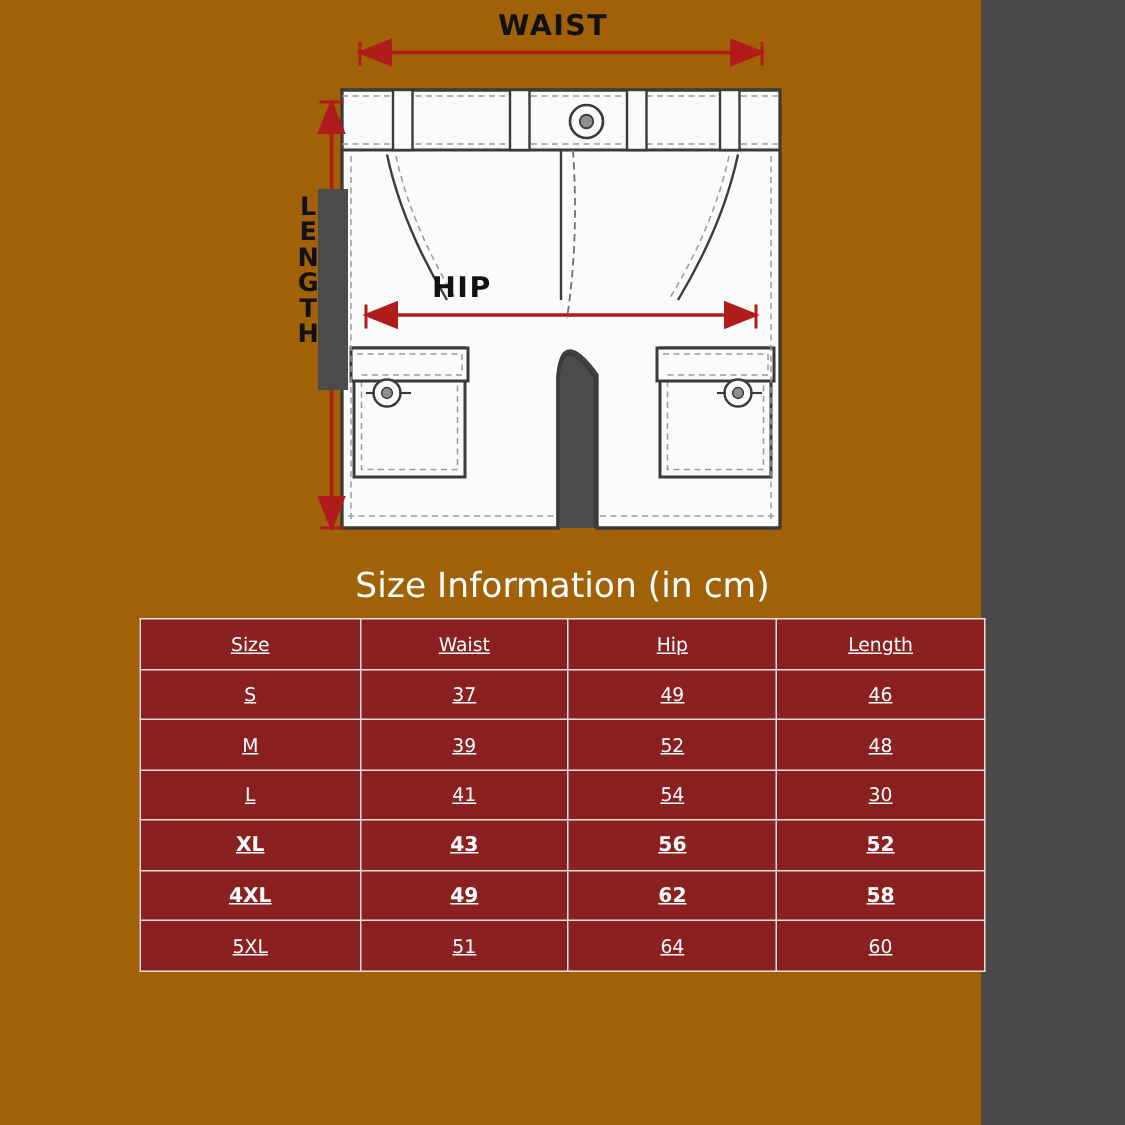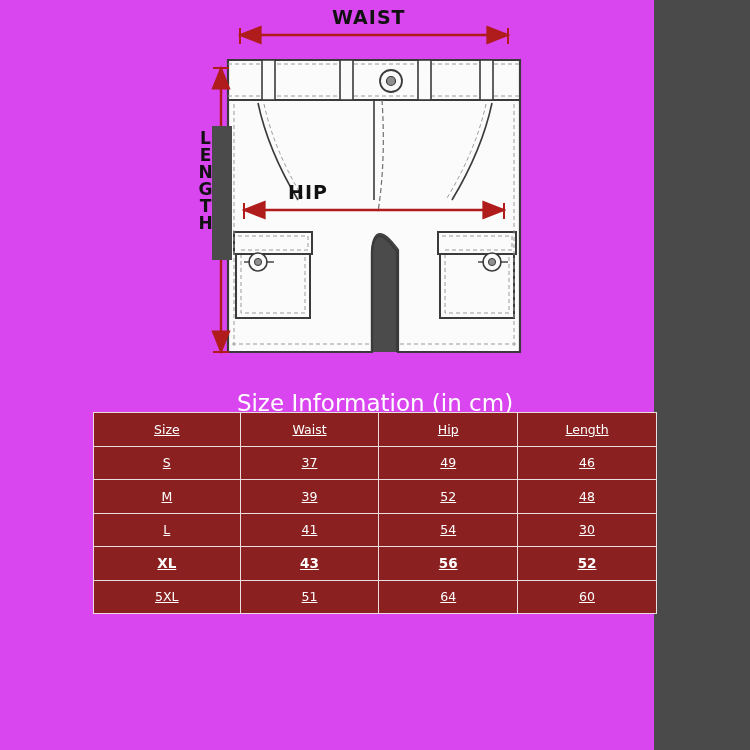--- a/index.html
+++ b/index.html
@@ -11,21 +11,21 @@
     width: 750px;
     height: 750px;
     font-family: "DejaVu Sans", sans-serif;
     color: #ffffff;
     overflow: hidden;
   }
   .page {
     position: relative;
     width: 654px;
     height: 750px;
-    background: #d946ef;
+    background: #a16207;
   }
 
   
   .diagram {
     position: relative;
     width: 750px;
     height: 375px;
   }
   .garment-svg {
     position: absolute;
@@ -65,21 +65,20 @@
   
   .table-title {
     position: absolute;
     left: 0;
     top: 378px;
     width: 750px;
     text-align: center;
     font-size: 23px;
     color: #ffffff;
     font-family: "DejaVu Sans", sans-serif;
-    margin-top: 12px;
   }
 
   
   .table-wrap {
     position: absolute;
     left: 93px;
     top: 412px;
     width: 564px;
     text-decoration: underline;
   }
@@ -255,20 +254,26 @@
           <td class="col-val">41</td>
           <td class="col-val">54</td>
           <td class="col-val">30</td>
         </tr>
         <tr class="emph">
           <td class="col-size">XL</td>
           <td class="col-val">43</td>
           <td class="col-val">56</td>
           <td class="col-val">52</td>
         </tr>
+        <tr class="emph">
+          <td class="col-size">4XL</td>
+          <td class="col-val">49</td>
+          <td class="col-val">62</td>
+          <td class="col-val">58</td>
+        </tr>
         <tr>
           <td class="col-size">5XL</td>
           <td class="col-val">51</td>
           <td class="col-val">64</td>
           <td class="col-val">60</td>
         </tr>
       </tbody>
     </table>
   </div>
 </div>

